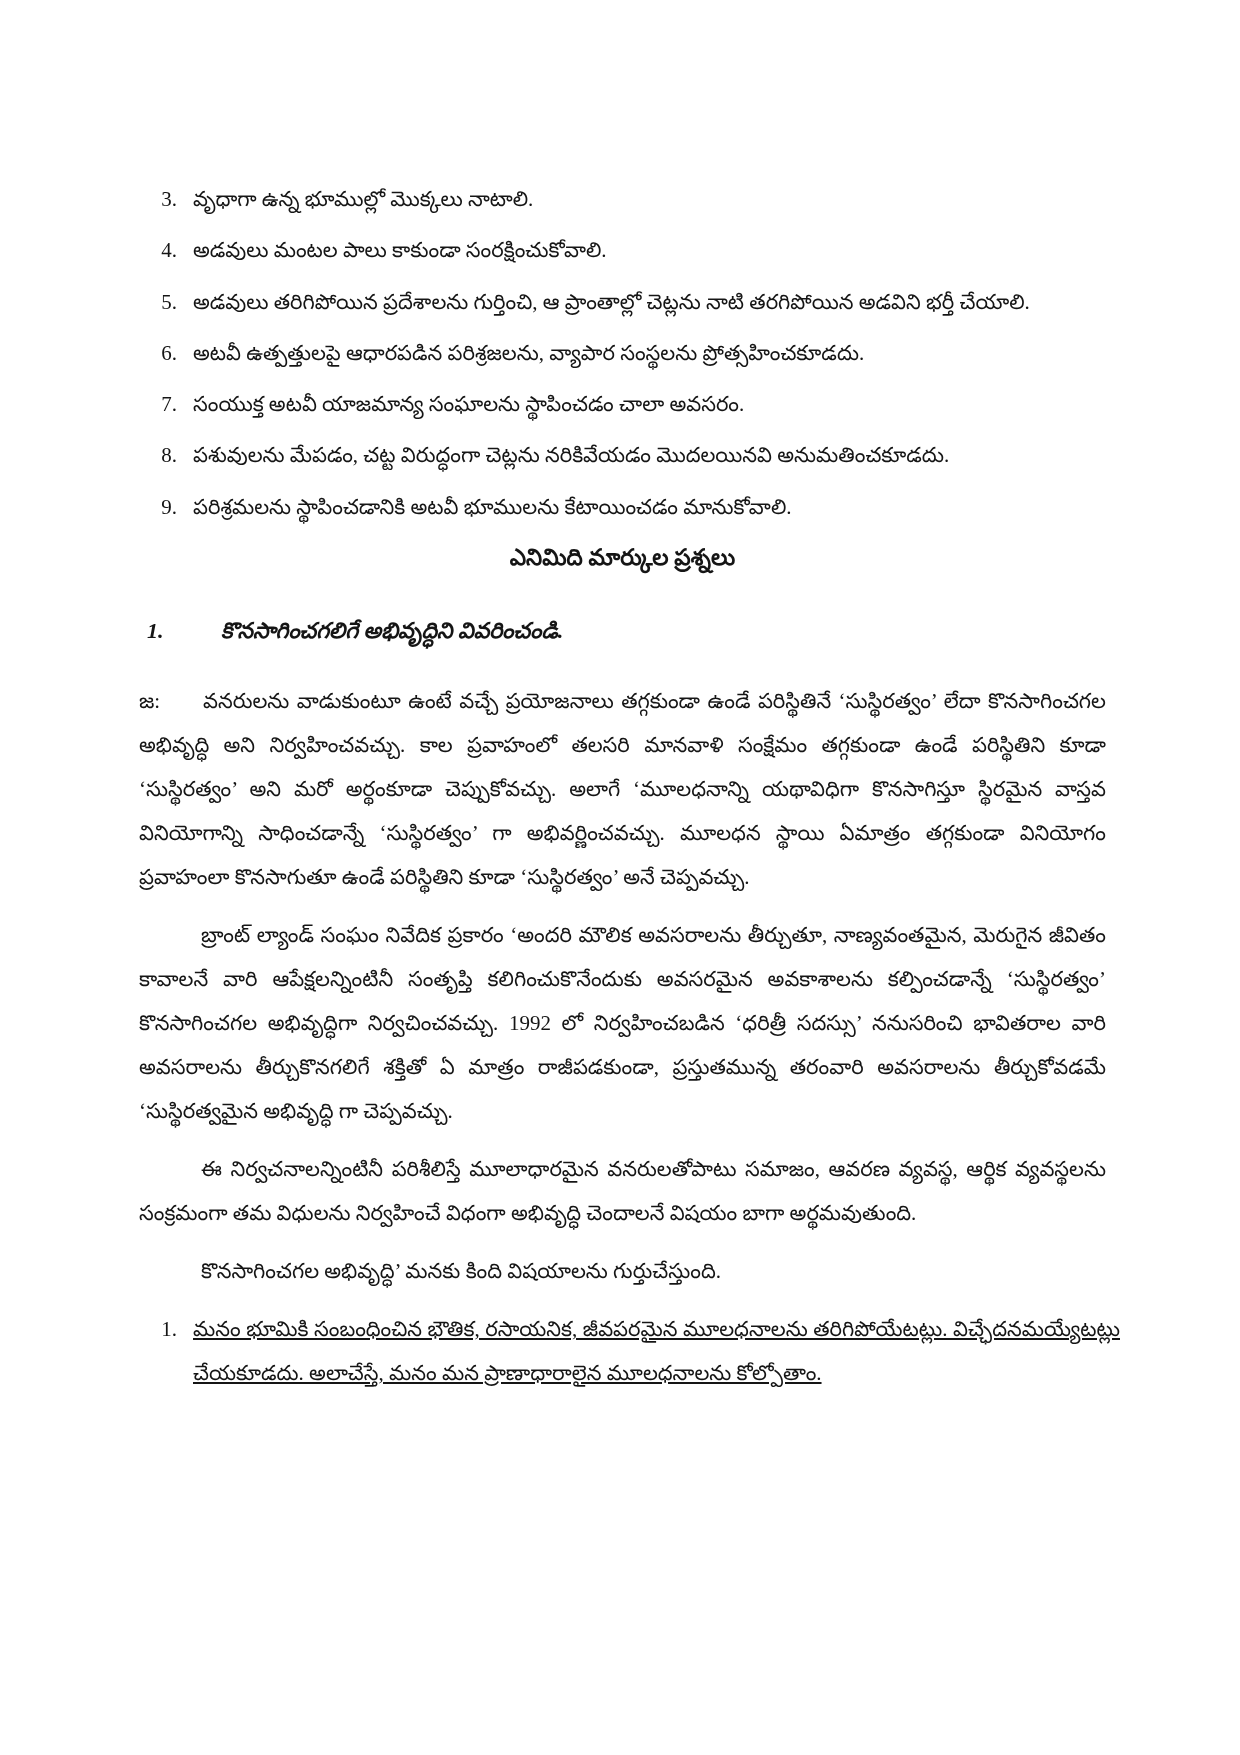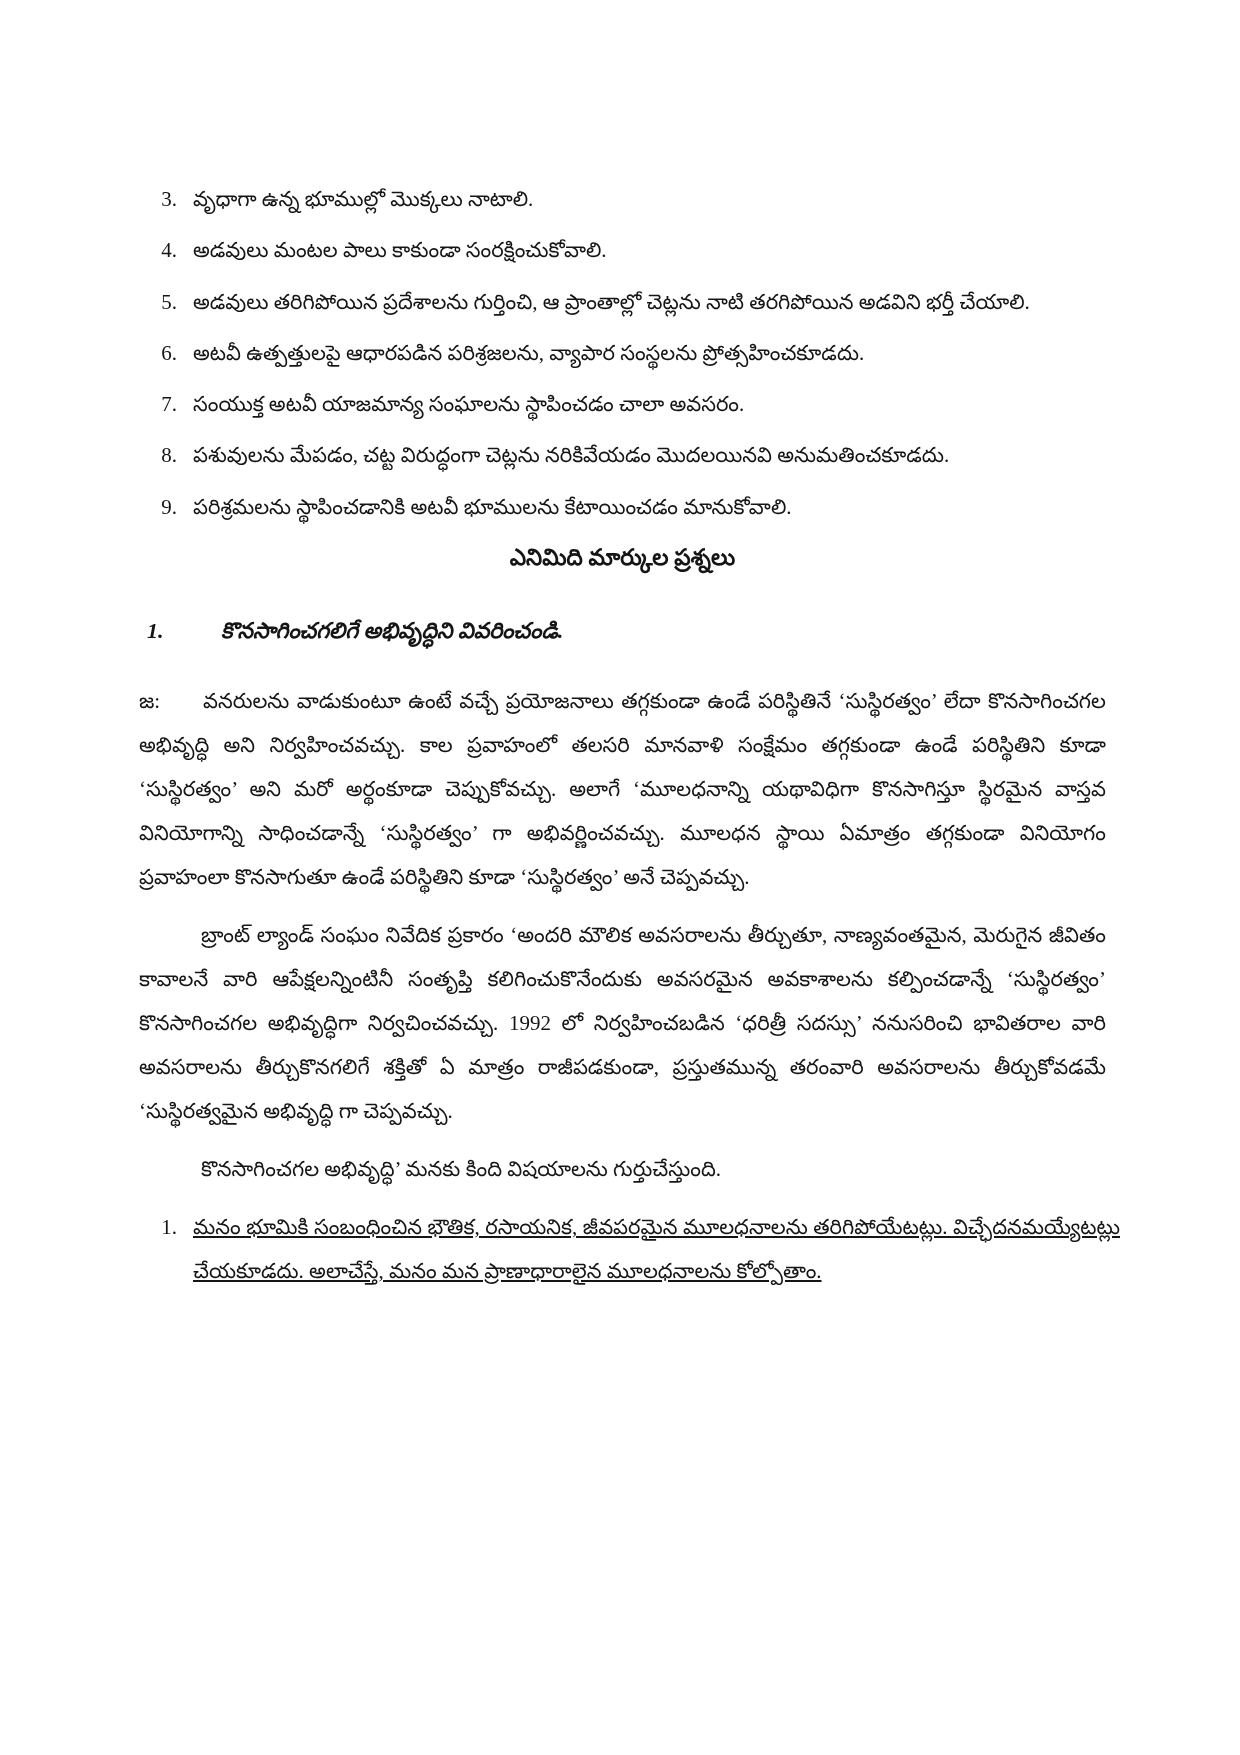--- a/index.html
+++ b/index.html
@@ -95,20 +95,21 @@
     <div class="section-heading">ఎనిమిది మార్కుల ప్రశ్నలు</div>
 
     <div class="question-row">
       <span class="question-num">1.</span>
       <span class="question-text">కొనసాగించగలిగే అభివృద్ధిని వివరించండి.</span>
     </div>
 
     <div class="answer">
       <p><span class="ans-label">జ:</span><span>వనరులను వాడుకుంటూ ఉంటే వచ్చే ప్రయోజనాలు తగ్గకుండా ఉండే పరిస్థితినే ‘సుస్థిరత్వం’ లేదా కొనసాగించగల అభివృద్ధి అని నిర్వహించవచ్చు. కాల ప్రవాహంలో తలసరి మానవాళి సంక్షేమం తగ్గకుండా ఉండే పరిస్థితిని కూడా ‘సుస్థిరత్వం’ అని మరో అర్థంకూడా చెప్పుకోవచ్చు. అలాగే ‘మూలధనాన్ని యథావిధిగా కొనసాగిస్తూ స్థిరమైన వాస్తవ వినియోగాన్ని సాధించడాన్నే ‘సుస్థిరత్వం’ గా అభివర్ణించవచ్చు. మూలధన స్థాయి ఏమాత్రం తగ్గకుండా వినియోగం ప్రవాహంలా కొనసాగుతూ ఉండే పరిస్థితిని కూడా ‘సుస్థిరత్వం’ అనే చెప్పవచ్చు.</span></p>
       <p class="indented">బ్రాంట్ ల్యాండ్ సంఘం నివేదిక ప్రకారం ‘అందరి మౌలిక అవసరాలను తీర్చుతూ, నాణ్యవంతమైన, మెరుగైన జీవితం కావాలనే వారి ఆపేక్షలన్నింటినీ సంతృప్తి కలిగించుకొనేందుకు అవసరమైన అవకాశాలను కల్పించడాన్నే ‘సుస్థిరత్వం’ కొనసాగించగల అభివృద్ధిగా నిర్వచించవచ్చు. 1992 లో నిర్వహించబడిన ‘ధరిత్రీ సదస్సు’ ననుసరించి భావితరాల వారి అవసరాలను తీర్చుకొనగలిగే శక్తితో ఏ మాత్రం రాజీపడకుండా, ప్రస్తుతమున్న తరంవారి అవసరాలను తీర్చుకోవడమే ‘సుస్థిరత్వమైన అభివృద్ధి గా చెప్పవచ్చు.</p>
+      <p class="indented">ఈ నిర్వచనాలన్నింటినీ పరిశీలిస్తే మూలాధారమైన వనరులతోపాటు సమాజం, ఆవరణ వ్యవస్థ, ఆర్థిక వ్యవస్థలను సంక్రమంగా తమ విధులను నిర్వహించే విధంగా అభివృద్ధి చెందాలనే విషయం బాగా అర్థమవుతుంది.</p>
       <p class="indented">కొనసాగించగల అభివృద్ధి’ మనకు కింది విషయాలను గుర్తుచేస్తుంది.</p>
 
       <div class="points">
         <div class="point-row">
           <span class="point-num">1.</span>
           <span class="point-text">మనం భూమికి సంబంధించిన భౌతిక, రసాయనిక, జీవపరమైన మూలధనాలను తరిగిపోయేటట్లు. విచ్ఛేదనమయ్యేటట్లు చేయకూడదు. అలాచేస్తే, మనం మన ప్రాణాధారాలైన మూలధనాలను కోల్పోతాం.</span>
         </div>
       </div>
     </div>
 

